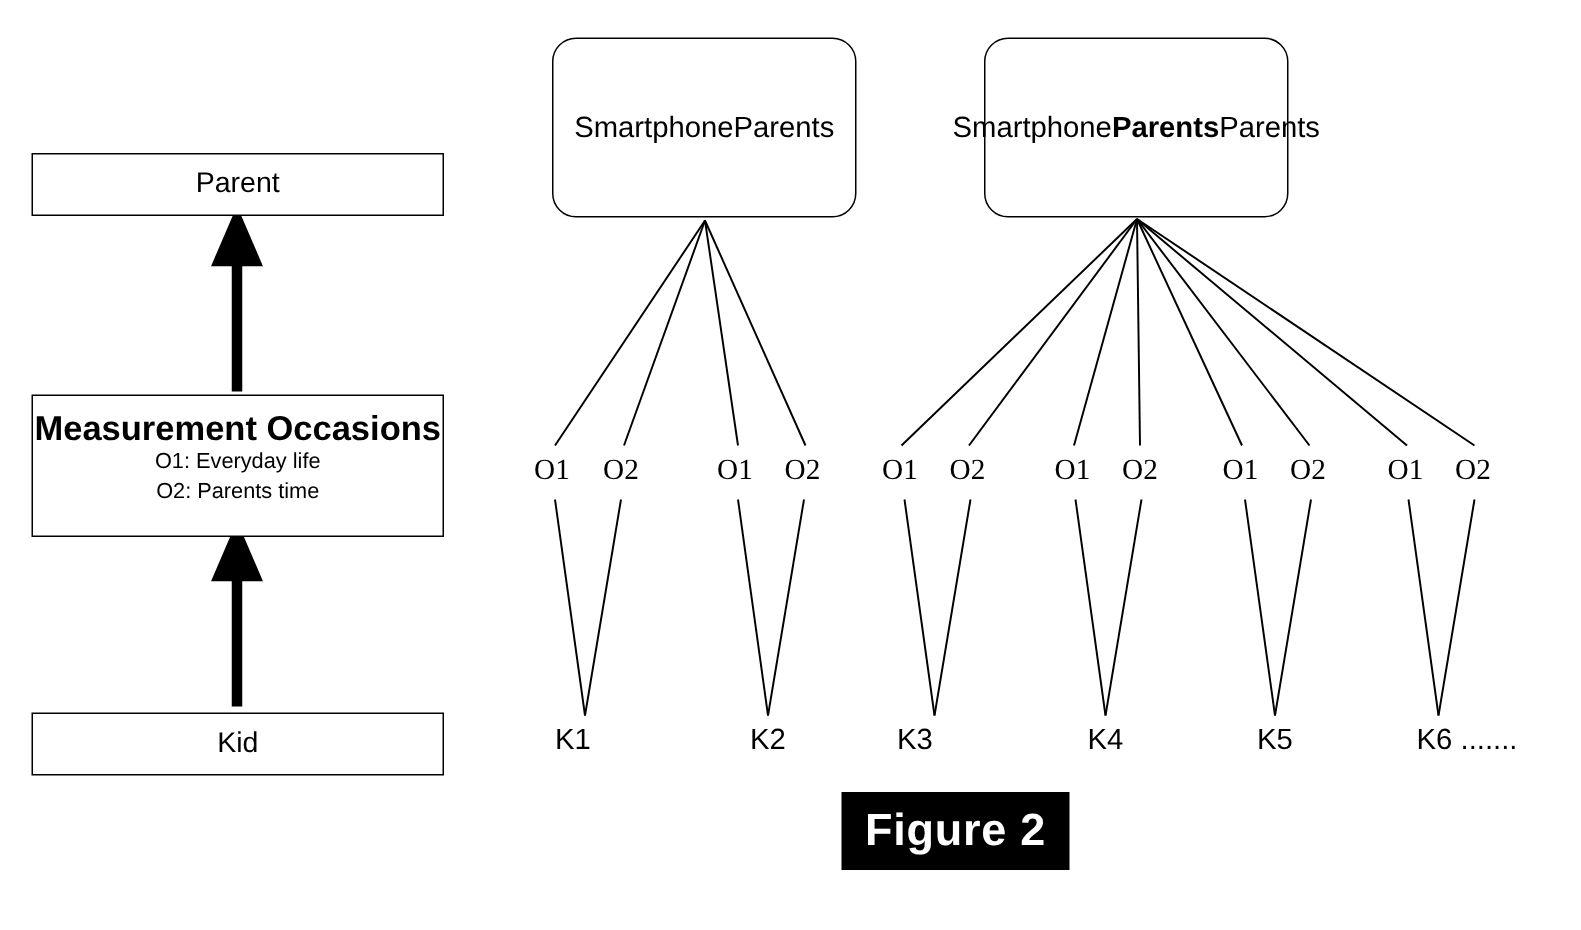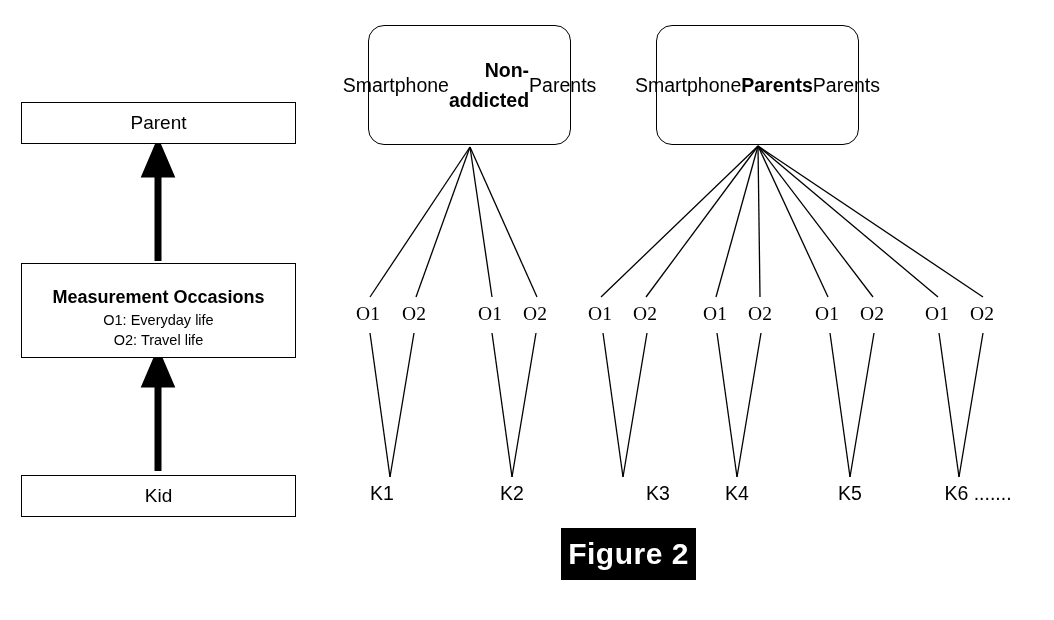--- a/index.html
+++ b/index.html
@@ -47,24 +47,23 @@
   }
   #mo-box {
     left: 21px;
     top: 263px;
     width: 275px;
     height: 95px;
     justify-content: flex-start;
     padding-top: 9px;
   }
   #mo-box .big {
-    font-size: 18px;
+    font-size: 23px;
     font-weight: 700;
     line-height: 25px;
-    margin-top: 12px;
   }
   #mo-box .small {
     font-size: 14.5px;
     line-height: 20px;
   }
   #kid-box {
     left: 21px;
     top: 475px;
     width: 275px;
     height: 42px;
@@ -122,21 +121,21 @@
   .k-node {
     font-size: 19.5px;
     top: 482px;
   }
 
   
   #caption {
     position: absolute;
     left: 561px;
     top: 528px;
-    width: 135px;
+    width: 152px;
     height: 52px;
     background: #000000;
     color: #ffffff;
     display: flex;
     align-items: center;
     justify-content: center;
     font-size: 30px;
     font-weight: 700;
     letter-spacing: 0.5px;
   }
@@ -205,30 +204,29 @@
     </g>
   </svg>
 
   <div class="hbox" id="parent-box">
     <div class="big">Parent</div>
   </div>
 
   <div class="hbox" id="mo-box">
     <div class="big">Measurement Occasions</div>
     <div class="small">O1: Everyday life</div>
-    <div class="small">O2: Travel life</div>
+    <div class="small">O2: Parents time</div>
   </div>
 
   <div class="hbox" id="kid-box">
     <div class="big">Kid</div>
   </div>
 
   <div class="rbox" id="grp-non">
     <div class="ln">Smartphone</div>
-    <div class="ln bold">Non-addicted</div>
     <div class="ln">Parents</div>
   </div>
 
   <div class="rbox" id="grp-add">
     <div class="ln">Smartphone</div>
     <div class="ln bold">Parents</div>
     <div class="ln">Parents</div>
   </div>
 
   <div id="occasion-layer">
@@ -242,21 +240,21 @@
       <div class="node o-node" style="left: 760px;">O2</div>
       <div class="node o-node" style="left: 827px;">O1</div>
       <div class="node o-node" style="left: 872px;">O2</div>
       <div class="node o-node" style="left: 937px;">O1</div>
       <div class="node o-node" style="left: 982px;">O2</div>
     </div>
 
   <div id="kid-layer">
       <div class="node k-node" style="left: 382px;">K1</div>
       <div class="node k-node" style="left: 512px;">K2</div>
-      <div class="node k-node" style="left: 658px;">K3</div>
+      <div class="node k-node" style="left: 610px;">K3</div>
       <div class="node k-node" style="left: 737px;">K4</div>
       <div class="node k-node" style="left: 850px;">K5</div>
       <div class="node k-node" style="left: 978px;">K6 .......</div>
     </div>
 
   <div id="caption">Figure 2</div>
 
 </div>
 
 </body></html>

